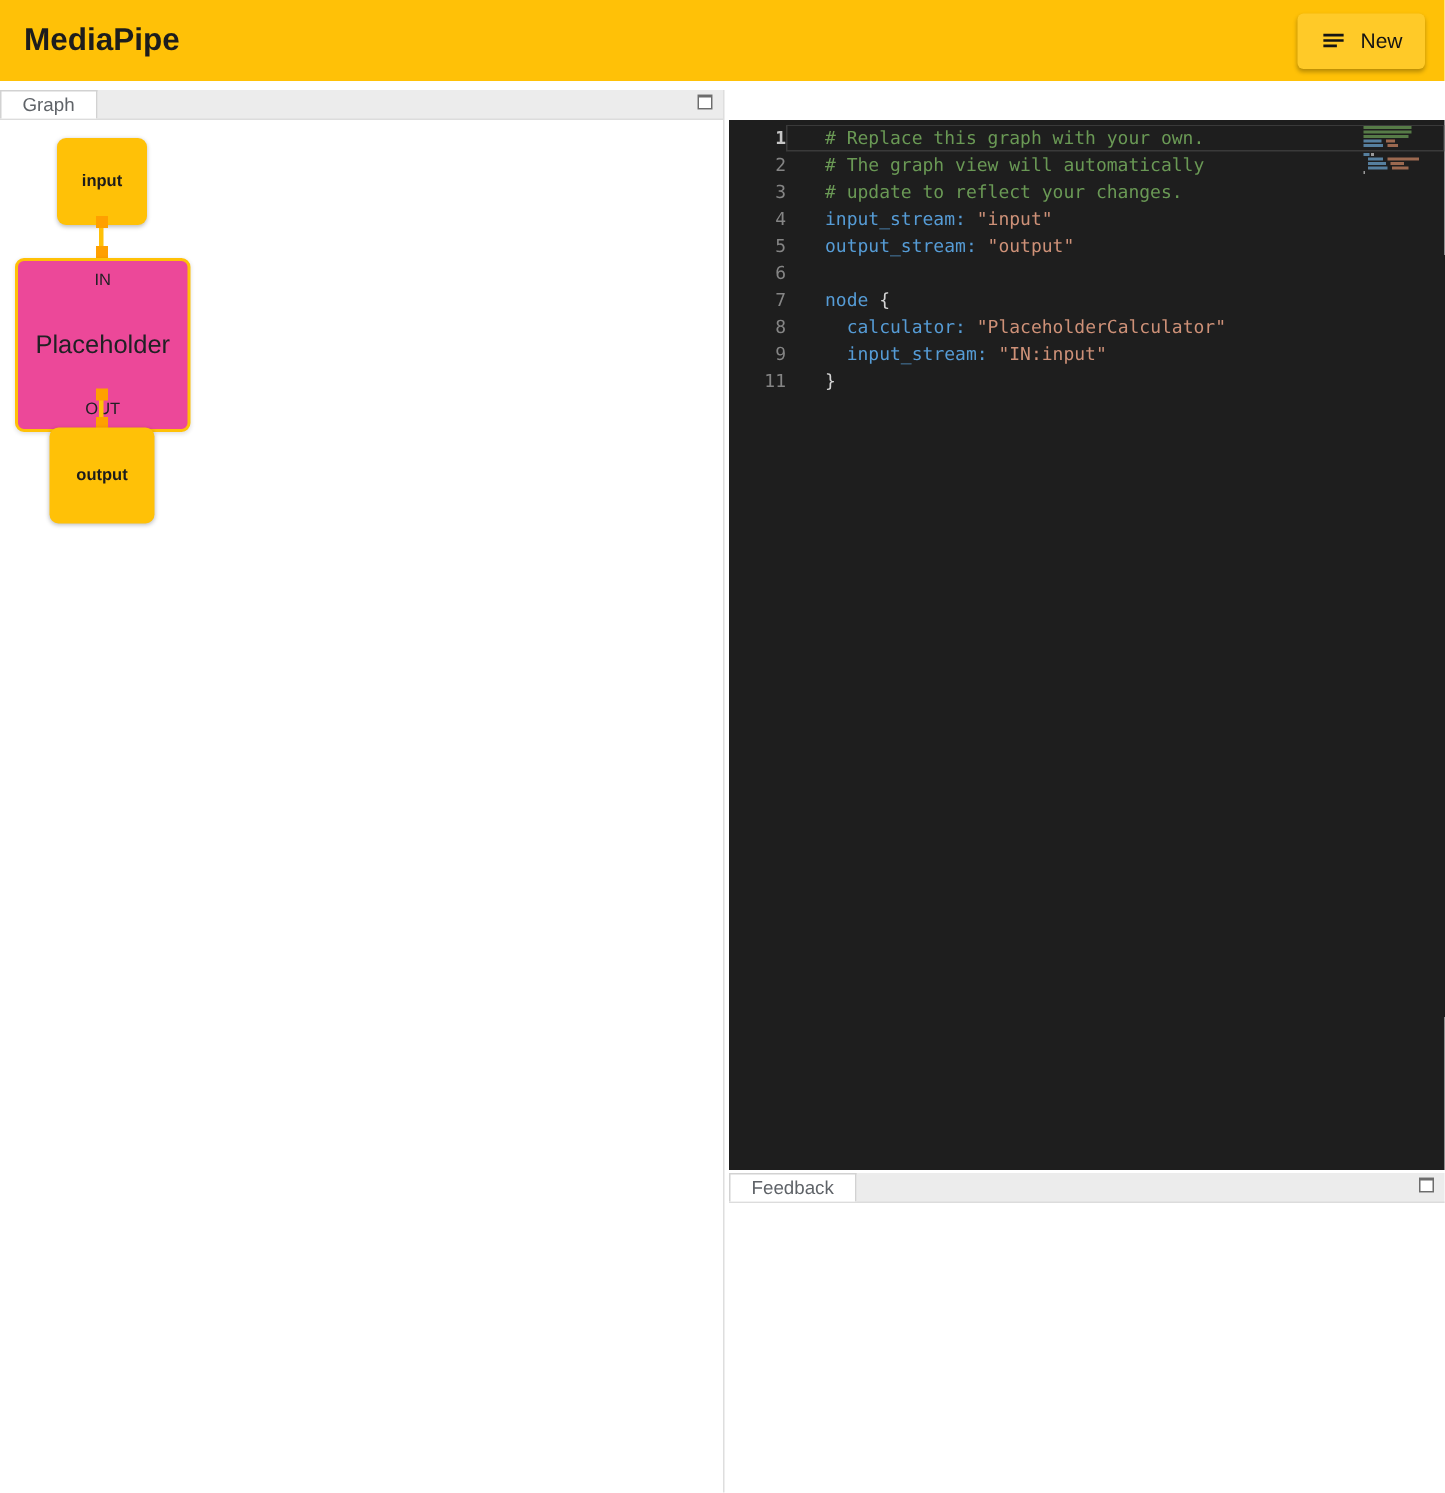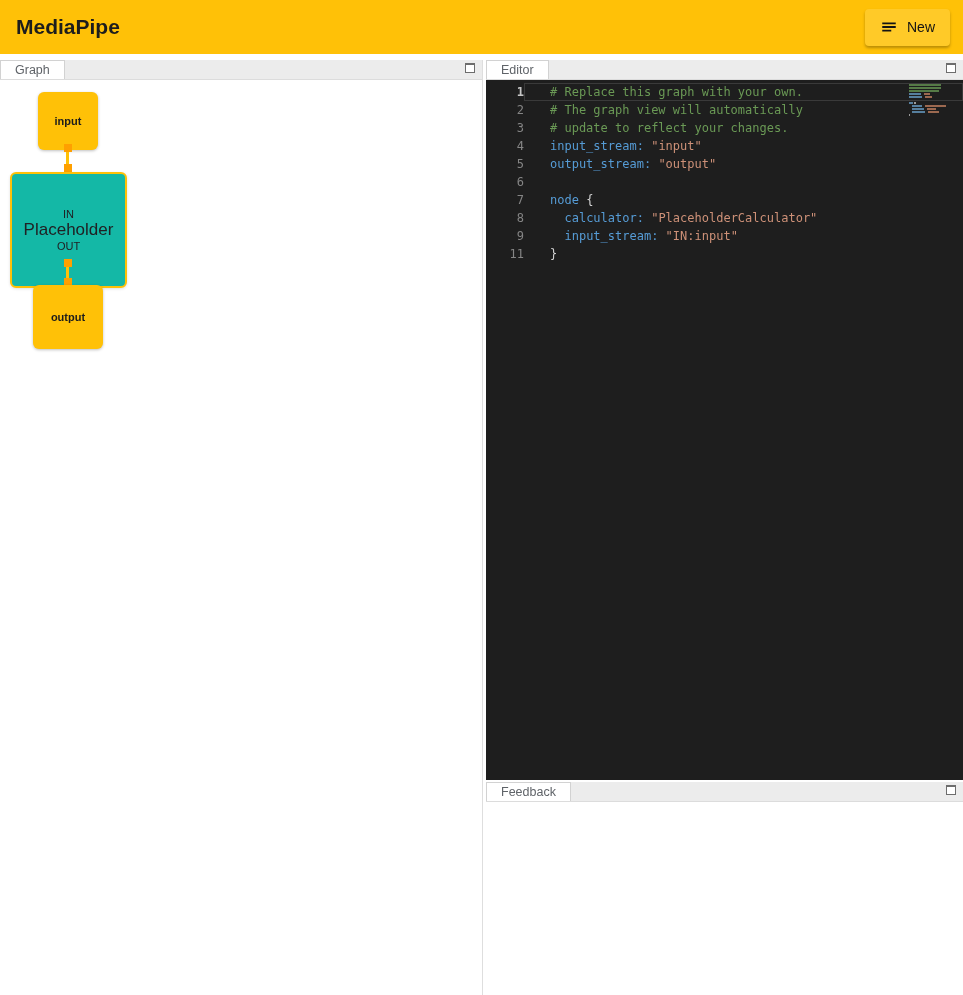--- a/index.html
+++ b/index.html
@@ -30,22 +30,22 @@
     border:1px solid #6d6d6d; border-top-width:2px; background:#fff; cursor:pointer; }
 
   
   .graph-canvas { position:relative; width:100%; height:calc(100% - 20px); background:#fff; }
   .gnode { position:absolute; background:var(--accent,#FFC107); border-radius:6px;
     display:flex; align-items:center; justify-content:center;
     font-weight:700; font-size:11px; color:#1c1c1c; box-shadow:0 1px 3px rgba(0,0,0,0.25); cursor:pointer; }
   .input-node  { left:38px; top:12px;  width:60px; height:58px; }
   .output-node { left:33px; top:205px; width:70px; height:64px; }
   .pnode { position:absolute; left:10px; top:92px; width:117px; height:116px;
-    background:#14b8a6; border:2px solid var(--accent,#FFC107); border-radius:6px;
-    display:flex; flex-direction:column; align-items:center; justify-content:center;
+    background:#ec4899; border:2px solid var(--accent,#FFC107); border-radius:6px;
+    display:flex; flex-direction:column; align-items:center; justify-content:space-between;
     padding:7px 0; box-shadow:0 1px 3px rgba(0,0,0,0.12); cursor:pointer; }
   .port-label { font-size:11px; color:#202124; }
   .pname { font-size:17px; color:#202124; }
   .edge-line { position:absolute; left:66px; width:3px; background:var(--accent,#FFC107); }
   .edge1-line { top:68px;  height:26px; }
   .edge2-line { top:184px; height:23px; }
   .port-sq { position:absolute; left:64px; width:8px; height:8px; background:#FFA000; }
   .sq1 { top:64px; }  .sq2 { top:84px; }
   .sq3 { top:179px; } .sq4 { top:198px; }
 
@@ -109,26 +109,20 @@
 
     <span class="edge-line edge2-line"></span>
     <span class="port-sq sq3"></span>
     <span class="port-sq sq4"></span>
 
     <div class="gnode output-node">output</div>
   </div>
 </section>
 
 <section class="panel editor-panel">
-  <div class="tab-bar">
-    <div class="tab">
-      <span>Editor</span>
-    </div>
-    <span class="maximize"></span>
-  </div>
   <div class="editor">
     <div class="code-lines">
         <div class="code-line current">
           <span class="line-num">1</span>
           <span class="line-content"><span class="tok-comment"># Replace this graph with your own.</span></span>
         </div>
         <div class="code-line">
           <span class="line-num">2</span>
           <span class="line-content"><span class="tok-comment"># The graph view will automatically</span></span>
         </div>

